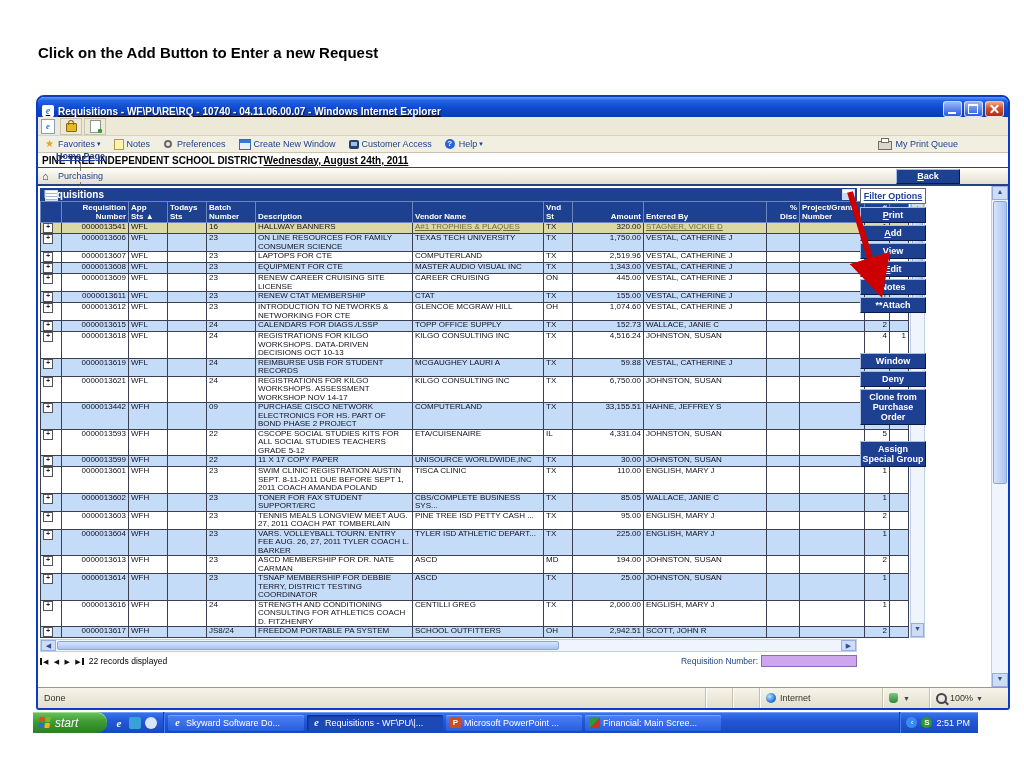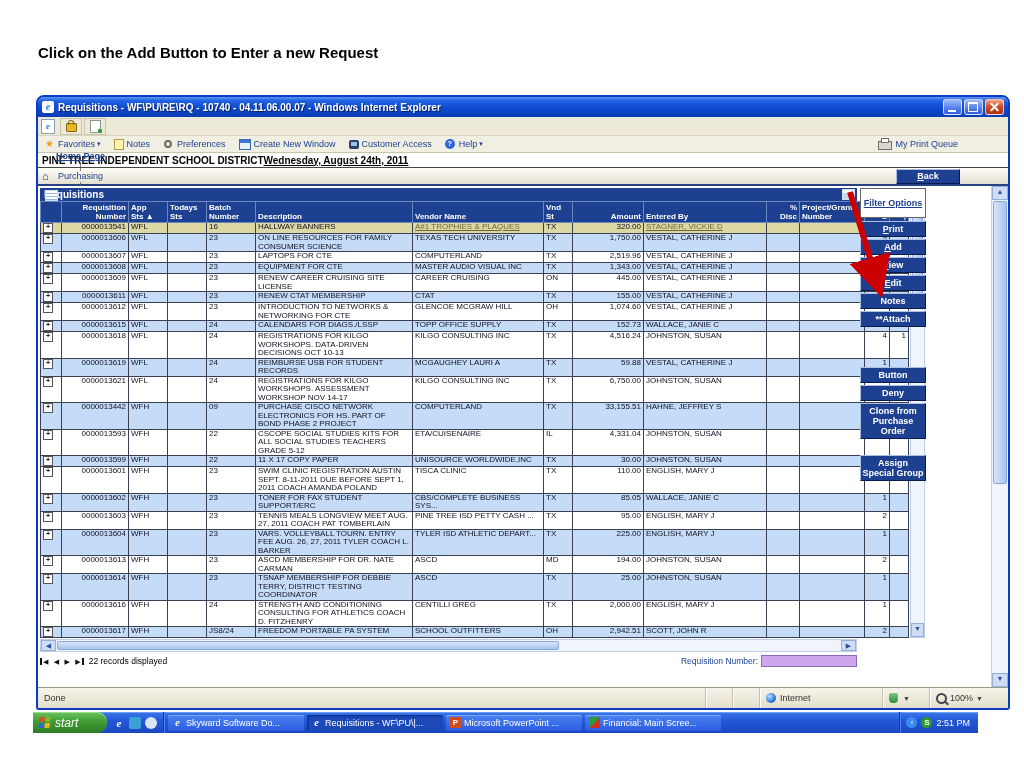--- a/index.html
+++ b/index.html
@@ -4,22 +4,22 @@
 <style>
   html,body{margin:0;padding:0;background:#fff;}
   .slide{position:relative;width:1024px;height:768px;background:#fff;overflow:hidden;
          font-family:"Liberation Sans",sans-serif;}
   .heading{position:absolute;left:38px;top:44px;font-size:15px;font-weight:bold;color:#000;}
 
   
   .window{position:absolute;left:36px;top:95px;width:974px;height:615px;box-sizing:border-box;
           border:2px solid #0c3cc4;border-radius:8px 8px 3px 3px;background:#ece9d8;
           display:flex;flex-direction:column;overflow:hidden;}
-  .titlebar{height:20px;flex:0 0 20px;display:flex;align-items:center;
-            background:linear-gradient(180deg,#5a96f2 0%,#2163e2 18%,#0f4ad0 55%,#0a3cb2 100%);}
+  .titlebar{height:20px;flex:0 0 20px;display:flex;align-items:flex-end;
+            background:linear-gradient(180deg,#5a96f2 0%,#2163e2 18%,#0f4ad0 55%,#0a3cb2 100%);text-decoration:underline;}
   .titleico{width:12px;height:12px;background:#fff;border-radius:2px;margin:0 4px 0 4px;
             font:italic bold 10px/12px "Liberation Serif",serif;color:#2a7de0;text-align:center;}
   .titleico::before{content:"e";}
   .titletext{flex:1;color:#fff;font-size:10px;font-weight:bold;text-shadow:1px 1px 1px rgba(0,0,20,.6);
              white-space:nowrap;overflow:hidden;}
   .wbtns{display:flex;gap:2px;margin:0 4px;}
   .wb{width:17px;height:14px;border:1px solid rgba(255,255,255,.7);border-radius:3px;position:relative;}
   .wb-min{background:linear-gradient(#9ab8f8,#2a5ae0);}
   .wb-min::before{content:"";position:absolute;left:4px;bottom:2px;width:8px;height:2px;background:#fff;}
   .wb-max{background:linear-gradient(#9ab8f8,#2a5ae0);}
@@ -127,21 +127,21 @@
   .nav-first{border-left:2px solid #111;padding-left:1px;}
   .nav-last{border-right:2px solid #111;padding-right:1px;}
   .recordstext{margin-left:2px;}
   .reqnum{margin-left:auto;display:flex;align-items:center;color:#1d4090;}
   .reqinput{width:96px;height:12px;background:#cda6ee;border:1px solid #8a6ab8;margin-left:3px;
             font-size:9px;padding:0 2px;box-sizing:border-box;}
 
   
   .panel{position:absolute;left:822px;top:2px;width:66px;}
   .filterbox{background:#fff;border:1px solid #666;color:#1d4090;font-size:9px;font-weight:bold;
-             text-decoration:underline;text-align:center;padding:9px 1px;margin-bottom:3px;line-height:10px;}
+             text-decoration:underline;text-align:center;padding:2px 1px;margin-bottom:3px;line-height:10px;}
   .pbtn{background:#1d4090;color:#fff;font-size:9px;font-weight:bold;text-align:center;
         padding:2px 1px;margin-bottom:2px;line-height:10px;border:1px solid;
         border-color:#aabde2 #071c4d #071c4d #aabde2;}
   .pspacer1{height:38px;} .pspacer2{height:14px;}
 
   
   .pgscroll{position:absolute;right:0;top:0;bottom:0;width:16px;background:#f0f4fc;
             border-left:1px solid #c0cfe8;display:flex;flex-direction:column;}
   .pgthumb{height:56%;margin:1px;background:linear-gradient(90deg,#d8e4fa,#aac4ee);
            border:1px solid #88a6dc;border-radius:2px;}
@@ -734,21 +734,21 @@
         <div>
             <div class="pbtn"><u>P</u>rint</div>
             <div class="pbtn"><u>A</u>dd</div>
             <div class="pbtn"><u>V</u>iew</div>
             <div class="pbtn"><u>E</u>dit</div>
             <div class="pbtn">Notes</div>
             <div class="pbtn">**Attach</div>
           </div>
         <div class="pspacer1"></div>
         <div>
-            <div class="pbtn">Button</div>
+            <div class="pbtn">Window</div>
             <div class="pbtn">Deny</div>
             <div class="pbtn">Clone from Purchase Order</div>
           </div>
         <div class="pspacer2"></div>
         <div>
             <div class="pbtn">Assign Special Group</div>
           </div>
       </div>
 
       <svg class="arrowsvg" viewBox="0 0 120 190">

